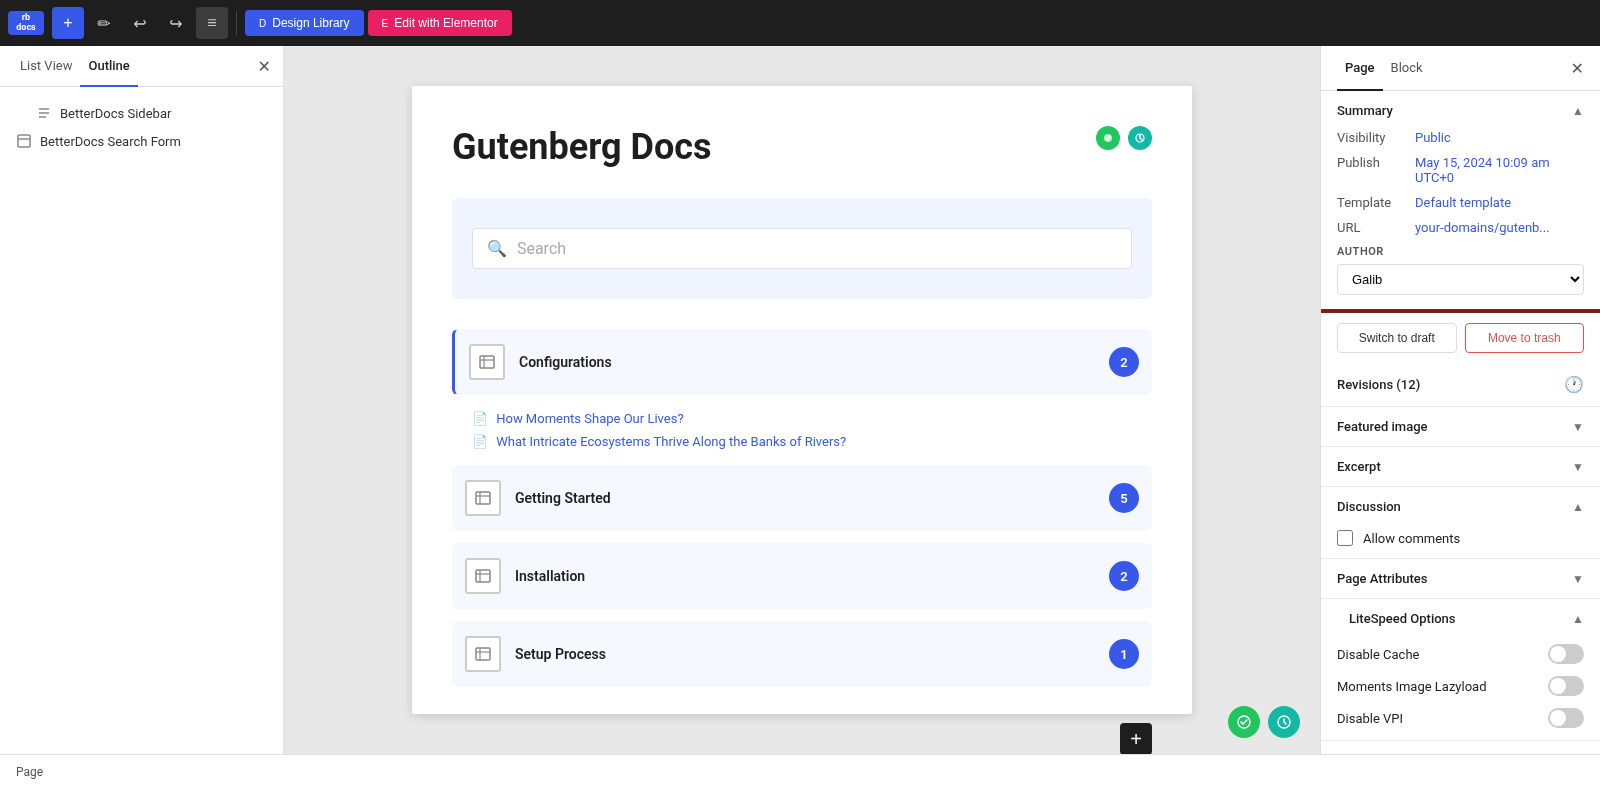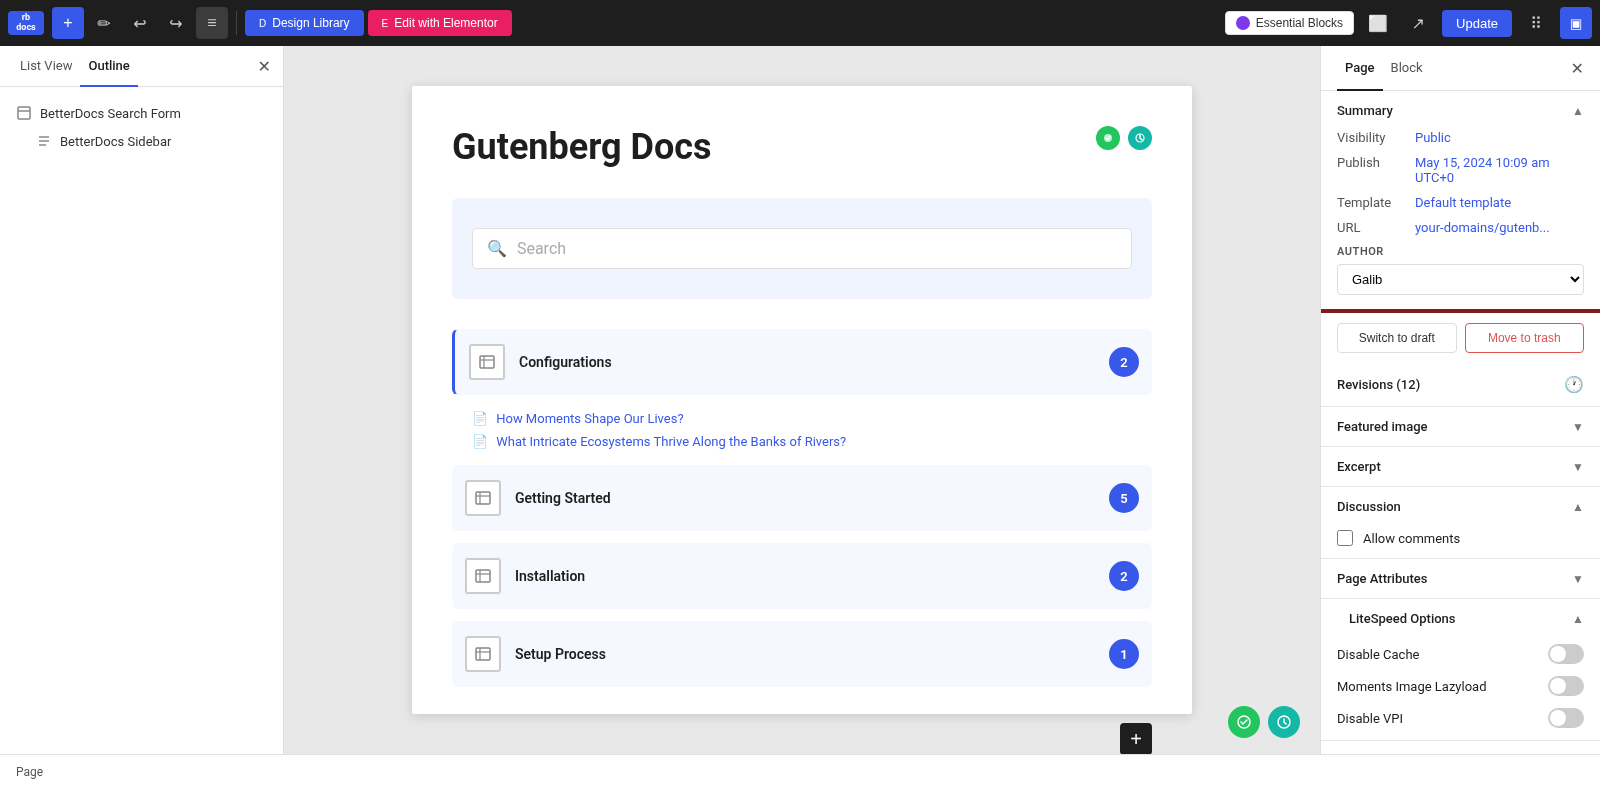--- a/index.html
+++ b/index.html
@@ -551,75 +551,54 @@
   <div class="toolbar-sep"></div>
   <button class="design-library-btn">
     <span style="font-size:10px;">D</span>
     <span>Design Library</span>
   </button>
   <button class="edit-elementor-btn">
     <span style="font-size:10px;">E</span>
     <span>Edit with Elementor</span>
   </button>
   <div class="toolbar-spacer"></div>
-  <div class="toolbar-right">
-    <button class="essential-blocks-btn">
-      <div class="eb-dot"></div>
-      <span>Essential Blocks</span>
-    </button>
-    <button class="toolbar-icon-btn">
-      <span>⬜</span>
-    </button>
-    <button class="toolbar-icon-btn">
-      <span>↗</span>
-    </button>
-    <button class="update-btn">
-      <span>Update</span>
-    </button>
-    <button class="toolbar-icon-btn">
-      <span>⠿</span>
-    </button>
-    <button class="sidebar-toggle-btn">
-      <span>▣</span>
-    </button>
-  </div>
 </div>
 
 <div class="main-layout">
 
   <div class="left-panel">
     <div class="left-panel-tabs">
       <div class="left-panel-tab">
         <span>List View</span>
       </div>
       <div class="left-panel-tab active">
         <span>Outline</span>
       </div>
       <button class="left-panel-close">✕</button>
     </div>
     <div class="left-panel-content">
-      <div class="outline-item">
-        <span class="outline-icon">
-          <svg width="16" height="16" viewBox="0 0 16 16" fill="none">
-            <rect x="2" y="2" width="12" height="12" rx="1" stroke="#888" stroke-width="1.5" fill="none"></rect>
-            <line x1="2" y1="6" x2="14" y2="6" stroke="#888" stroke-width="1.5"></line>
-          </svg>
-        </span>
-        <span>BetterDocs Search Form</span>
-      </div>
       <div class="outline-item outline-child">
         <span class="outline-icon">
           <svg width="16" height="16" viewBox="0 0 16 16" fill="none">
             <line x1="3" y1="4" x2="13" y2="4" stroke="#888" stroke-width="1.5"></line>
             <line x1="3" y1="8" x2="13" y2="8" stroke="#888" stroke-width="1.5"></line>
             <line x1="3" y1="12" x2="10" y2="12" stroke="#888" stroke-width="1.5"></line>
           </svg>
         </span>
         <span>BetterDocs Sidebar</span>
       </div>
+      <div class="outline-item">
+        <span class="outline-icon">
+          <svg width="16" height="16" viewBox="0 0 16 16" fill="none">
+            <rect x="2" y="2" width="12" height="12" rx="1" stroke="#888" stroke-width="1.5" fill="none"></rect>
+            <line x1="2" y1="6" x2="14" y2="6" stroke="#888" stroke-width="1.5"></line>
+          </svg>
+        </span>
+        <span>BetterDocs Search Form</span>
+      </div>
     </div>
   </div>
 
   <div class="canvas-area">
     <div class="page-canvas">
       <h1 class="page-title">Gutenberg Docs</h1>
       <div class="page-icons-row">
         <div class="green-circle-icon">
           <svg width="12" height="12" viewBox="0 0 12 12">
               <circle cx="6" cy="6" r="4" fill="white" opacity="0.7"></circle>

